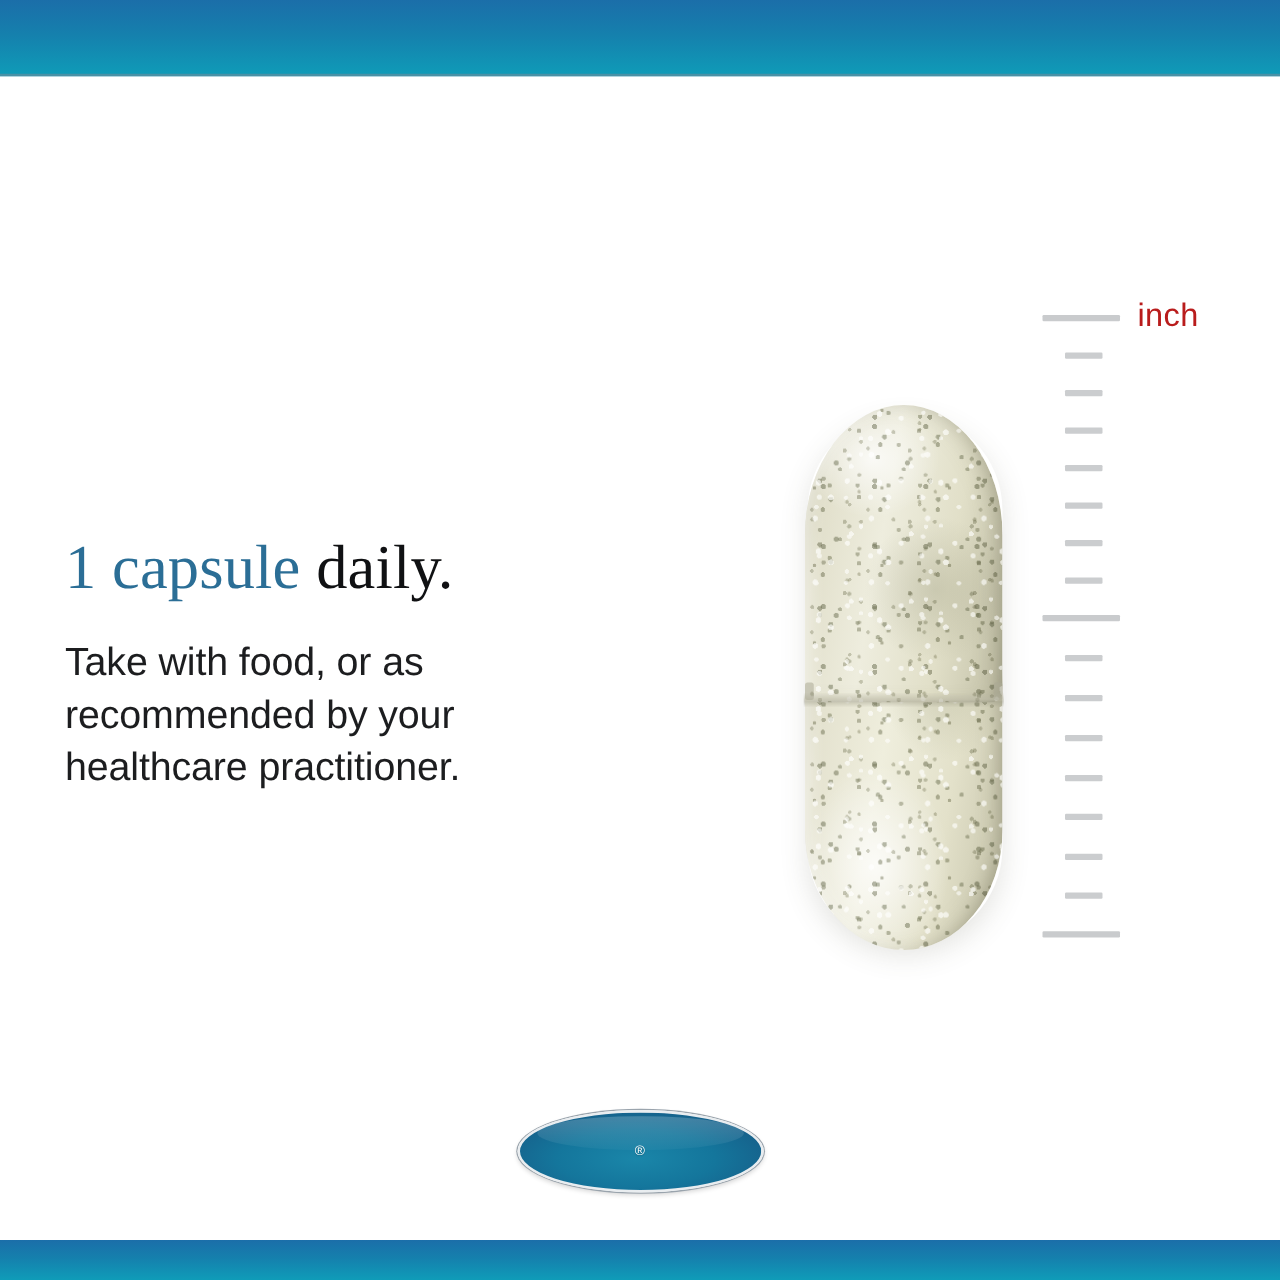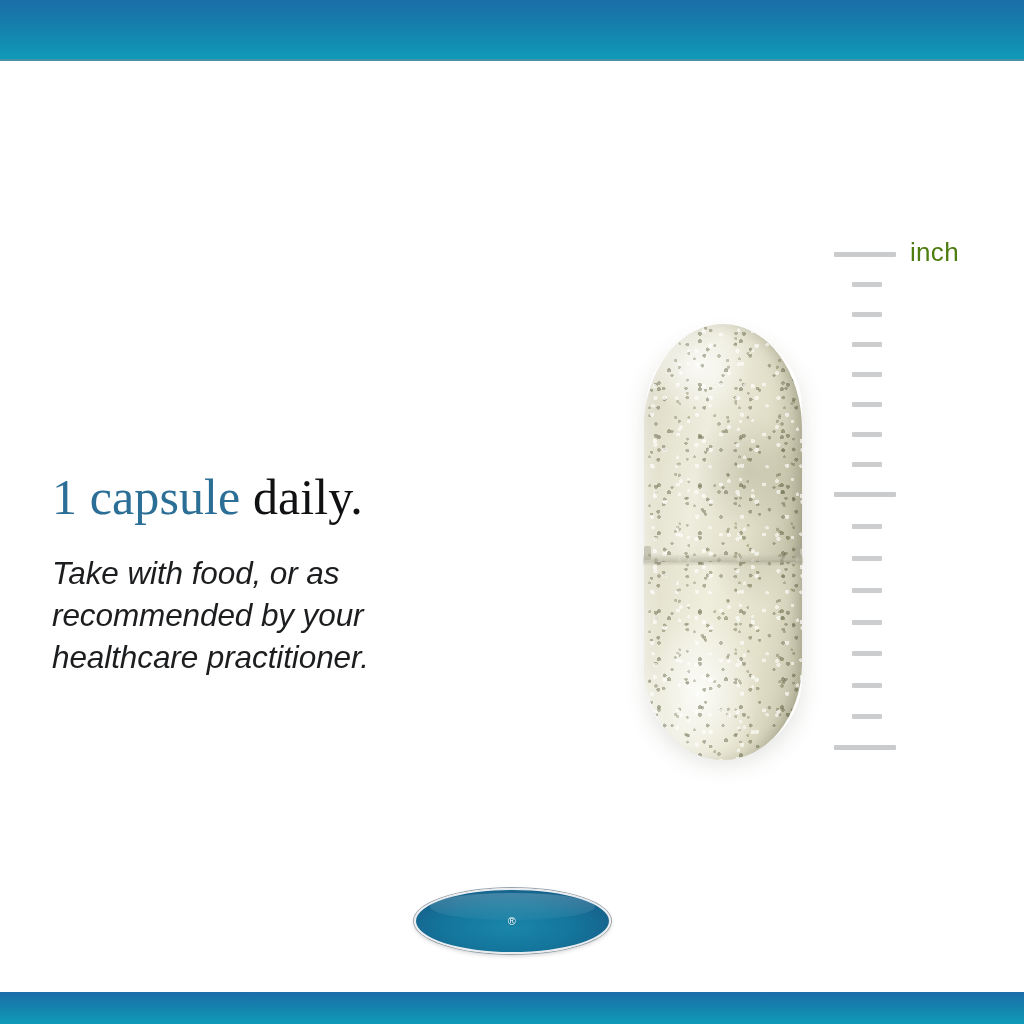--- a/index.html
+++ b/index.html
@@ -35,21 +35,20 @@
   }
   #bar-top-edge    { top: 59px; }
   #bar-bottom-edge { top: 992px; }
 
   
   #copy {
     position: absolute;
     left: 52px;
     top: 424px;
     width: 430px;
-    margin-top: 44px;
   }
   #headline {
     font-family: "Liberation Serif", serif;
     font-size: 50px;
     line-height: 58px;
     letter-spacing: .1px;
     color: #16181a;
     white-space: nowrap;
     margin: 0;
     font-weight: 400;
@@ -58,21 +57,20 @@
   #headline .hl-rest   { color: #101113; font-weight: 400; }
 
   #bodycopy {
     margin: 26px 0 0 0;
     font-family: "Liberation Sans", sans-serif;
     font-size: 31.5px;
     line-height: 42px;
     color: #1c1d1f;
     letter-spacing: -.1px;
     max-width: 378px;
-    font-style: italic;
   }
 
   
   #capsule-wrap {
     position: absolute;
     left: 644px;
     top: 324px;
     width: 158px;
     height: 436px;
   }
@@ -201,21 +199,21 @@
     border-radius: 1px;
   }
   .tick.major { left: 834px; width: 62px; height: 5px; background: #c9cbcd; }
   .tick.minor { left: 852px; width: 30px; height: 5px; background: #cbcdcf; }
   #inch-label {
     position: absolute;
     left: 910px;
     top: 237px;
     font-family: "Liberation Sans", sans-serif;
     font-size: 26px;
-    color: #4d7c0f;
+    color: #b91c1c;
     letter-spacing: .3px;
   }
 
   
   #logo {
     position: absolute;
     left: 414px;
     top: 888px;
     width: 197px;
     height: 66px;

